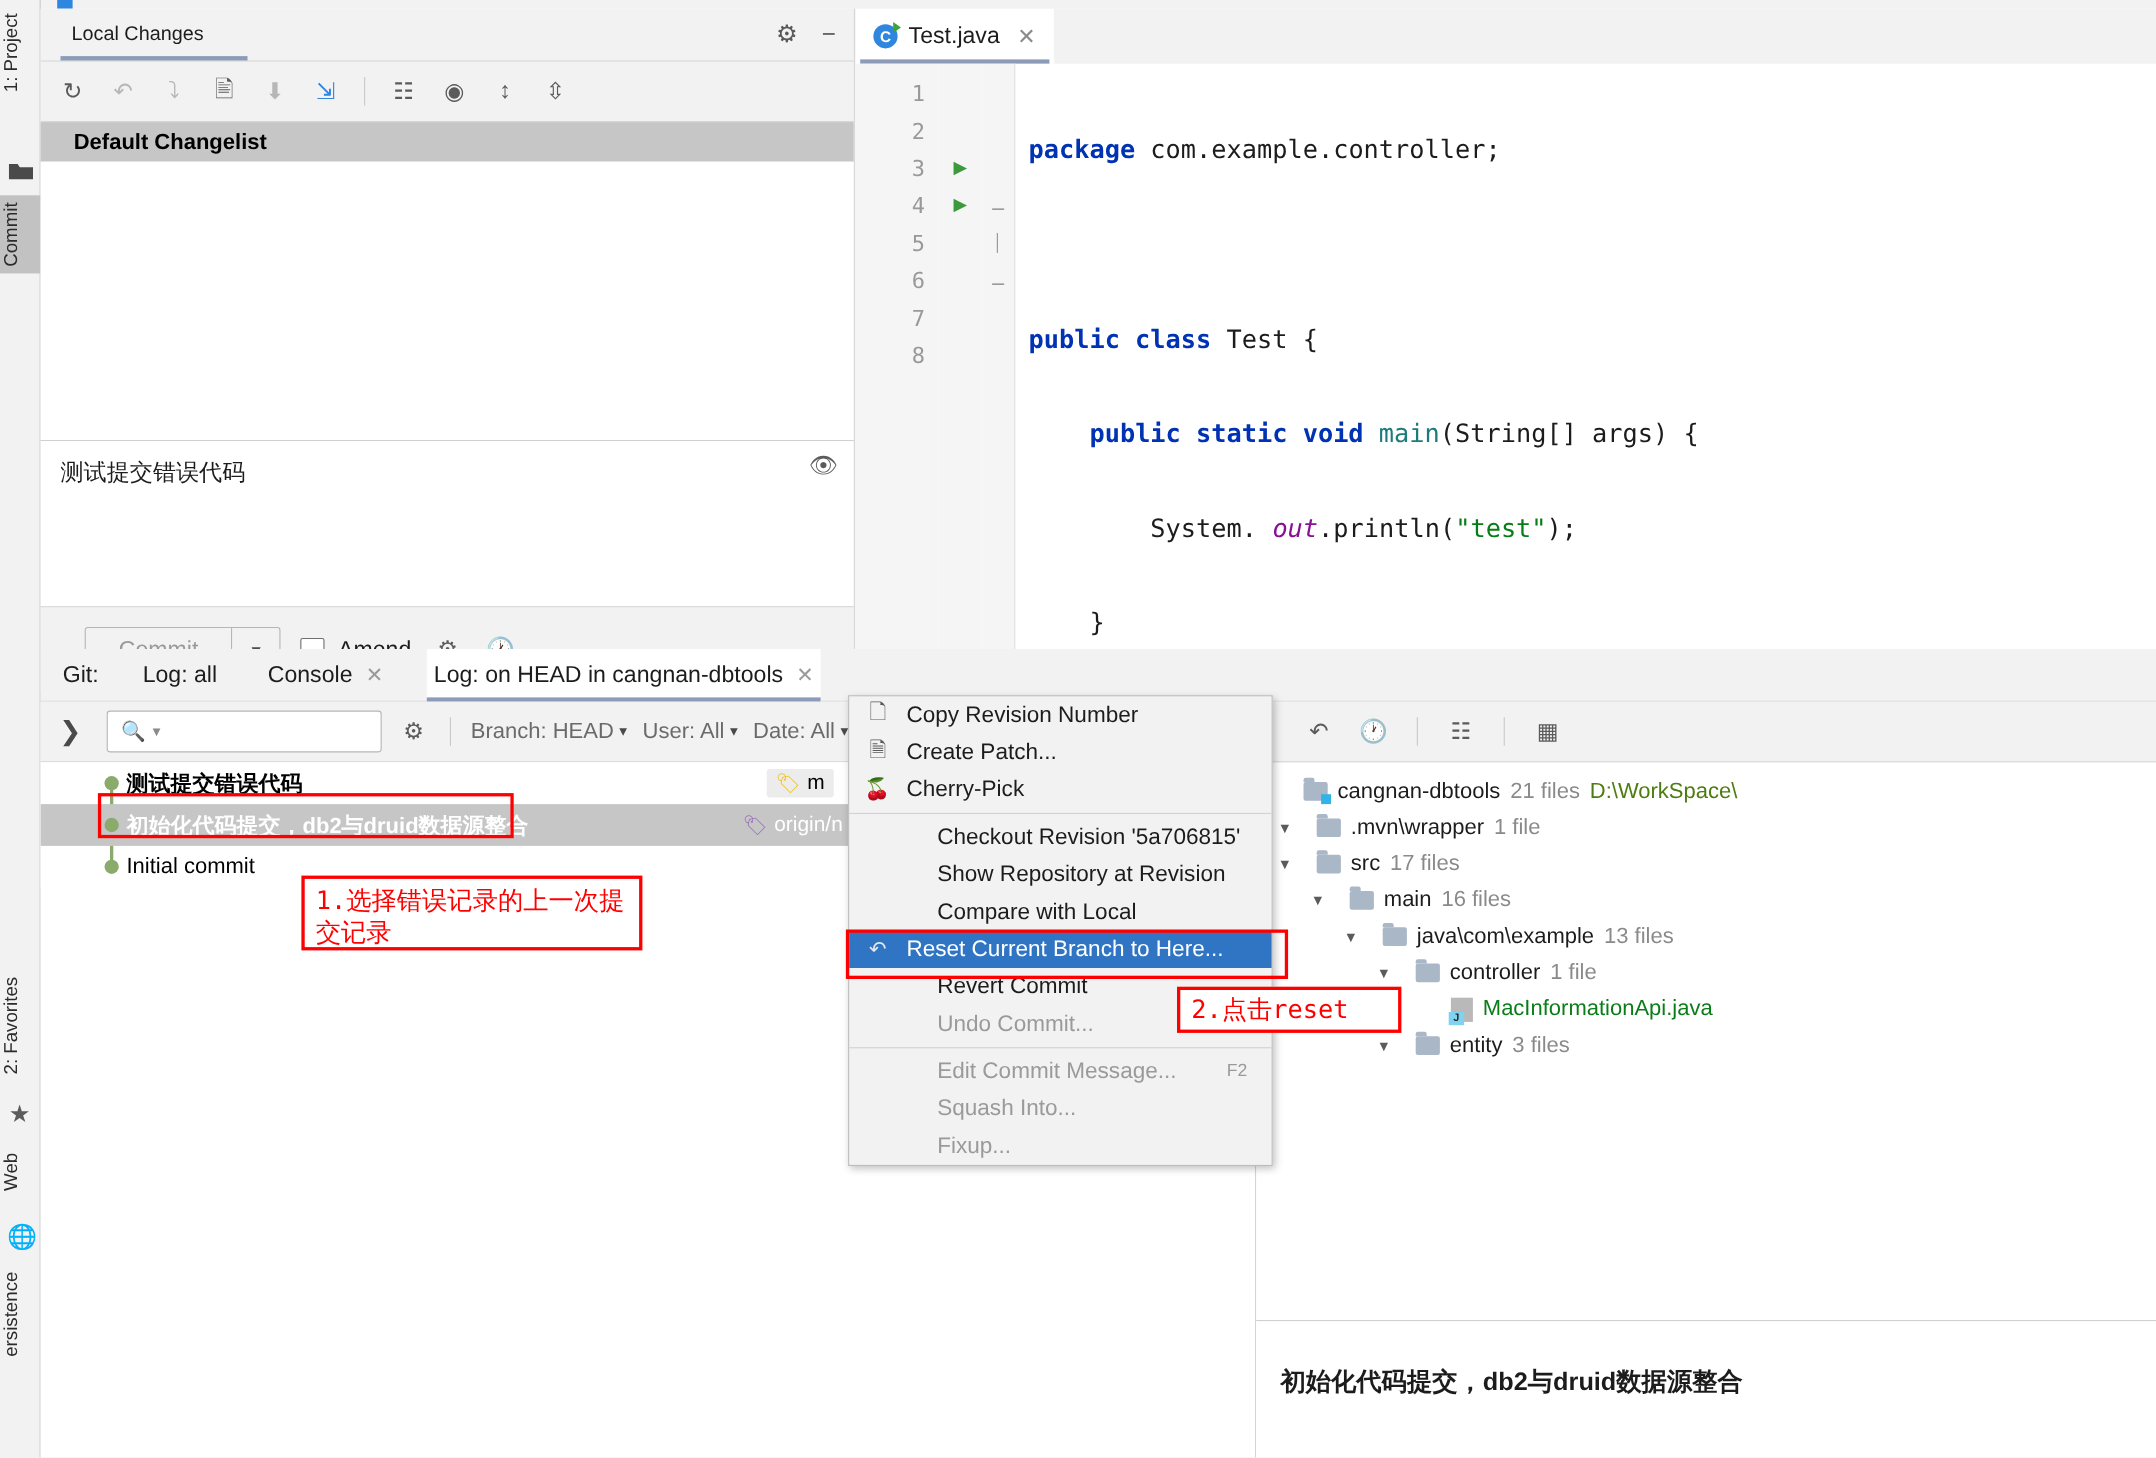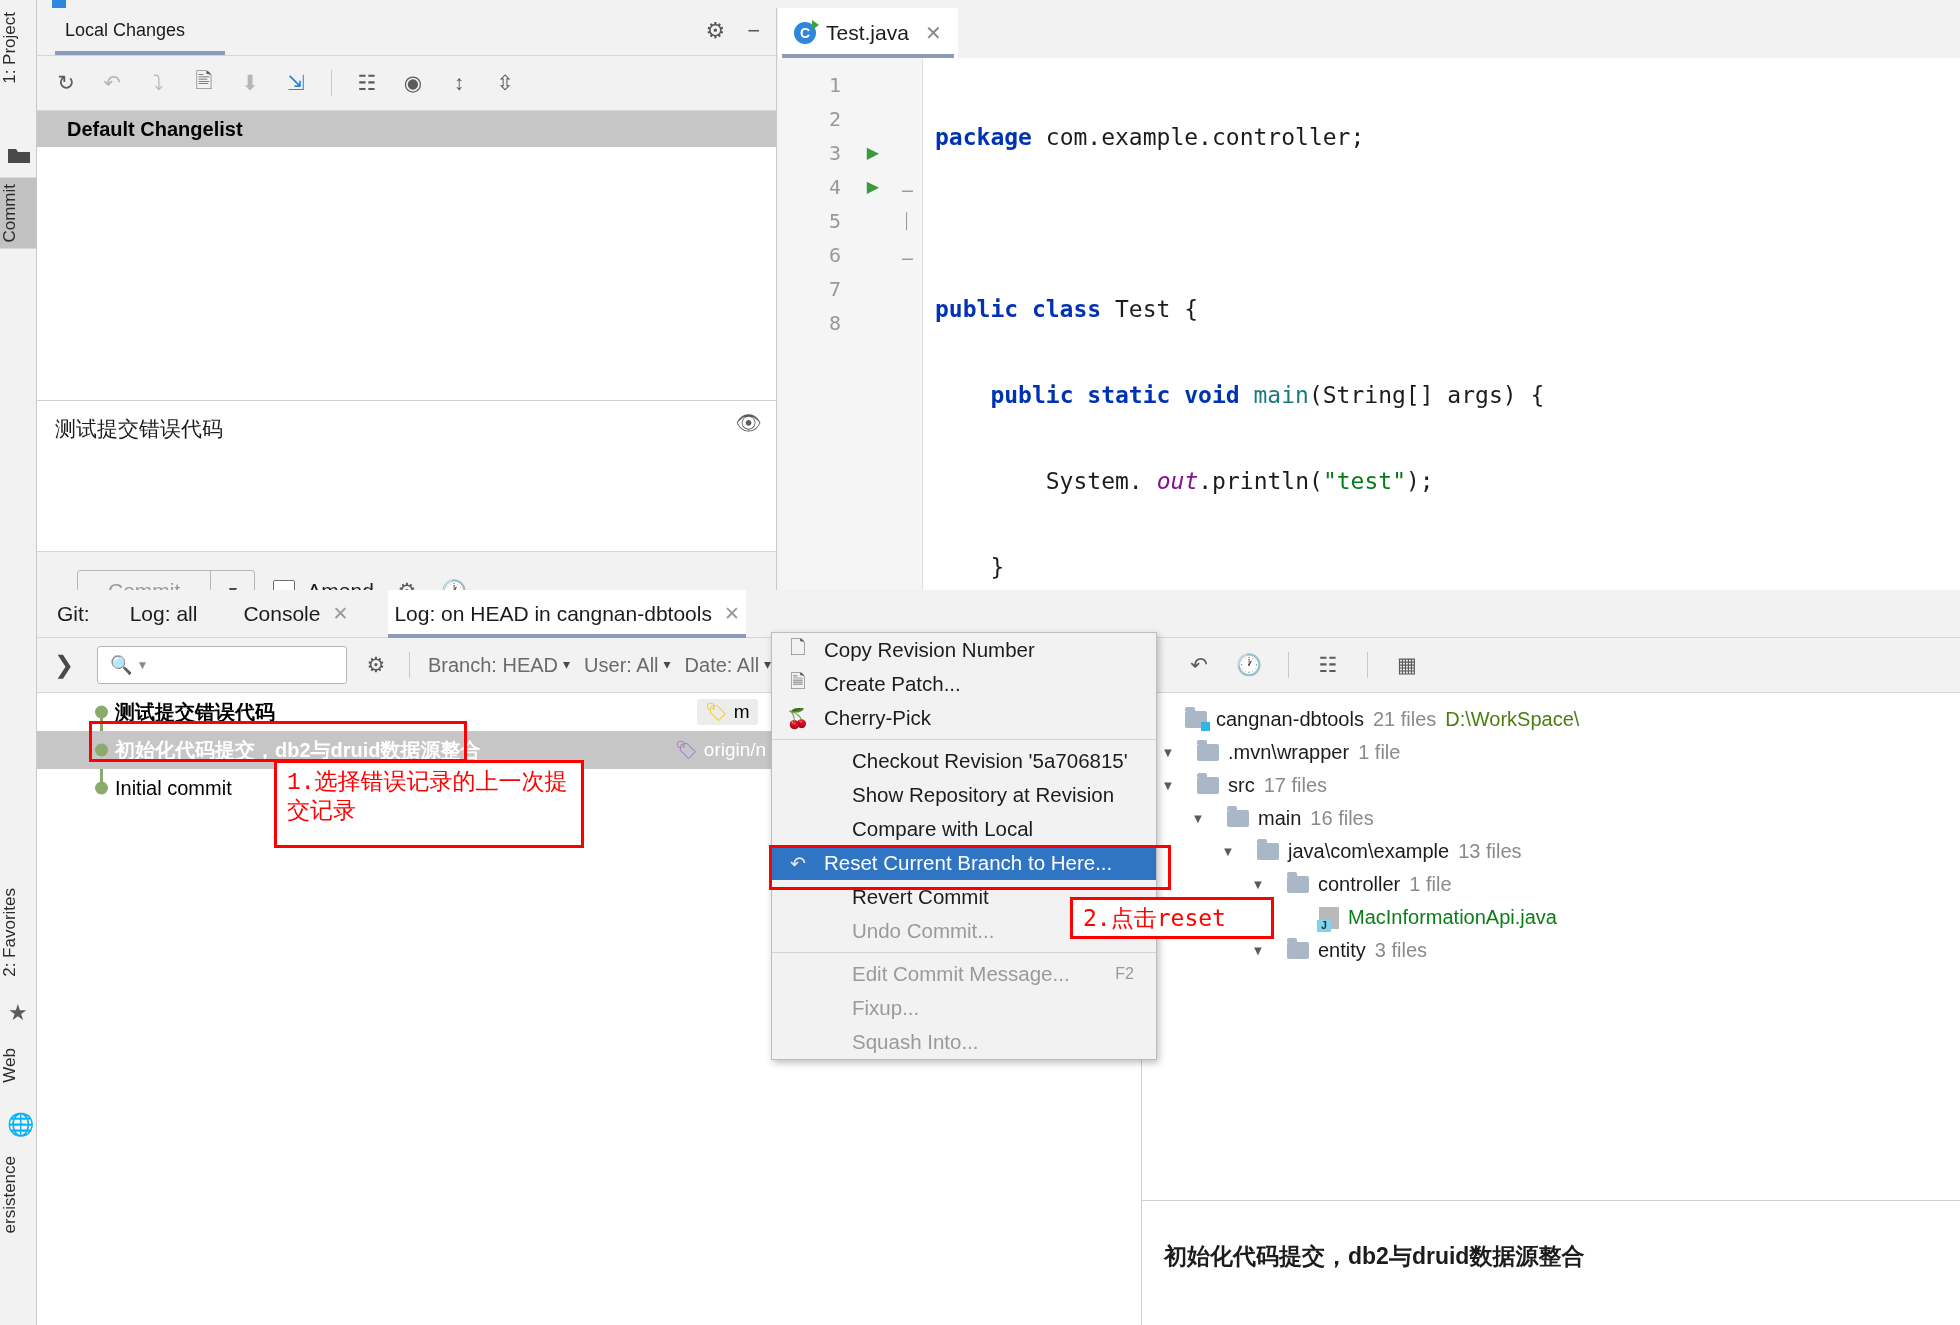--- a/index.html
+++ b/index.html
@@ -597,34 +597,34 @@
     </div>
     <div class="mi noicon disabled">
       <span>Undo Commit...</span>
     </div>
     <div class="msep"></div>
     <div class="mi noicon disabled">
       <span>Edit Commit Message...</span>
       <span class="shortcut">F2</span>
     </div>
     <div class="mi noicon disabled">
+      <span>Squash Into...</span>
+    </div>
+    <div class="mi noicon disabled">
       <span>Fixup...</span>
-    </div>
-    <div class="mi noicon disabled">
-      <span>Squash Into...</span>
     </div>
   </div>
 
   <svg class="cursor-arrow" width="30" height="42" viewBox="0 0 30 42">
     <path d="M2 2 L2 32 L10 25 L15 38 L21 35 L16 23 L26 22 Z" fill="#ffffff" stroke="#1c1c1c" stroke-width="2"></path>
   </svg>
 
   <div class="ann-box" style="left:89px; top:721px; width:378px; height:41px;"></div>
 
-  <div class="ann-note" style="left:274px; top:760px; width:310px; height:88px;font-family:Liberation Mono, monospace;">
+  <div class="ann-note" style="left:274px; top:796px; width:310px; height:68px;">
     <span>1.选择错误记录的上一次提交记录</span>
   </div>
 
   <div class="ann-box" style="left:769px; top:845px; width:402px; height:45px;"></div>
 
   <div class="ann-note" style="left:1070px; top:897px; width:204px; height:42px; display:flex; align-items:center;">
     <span>2.点击reset</span>
   </div>
 
 </div>

